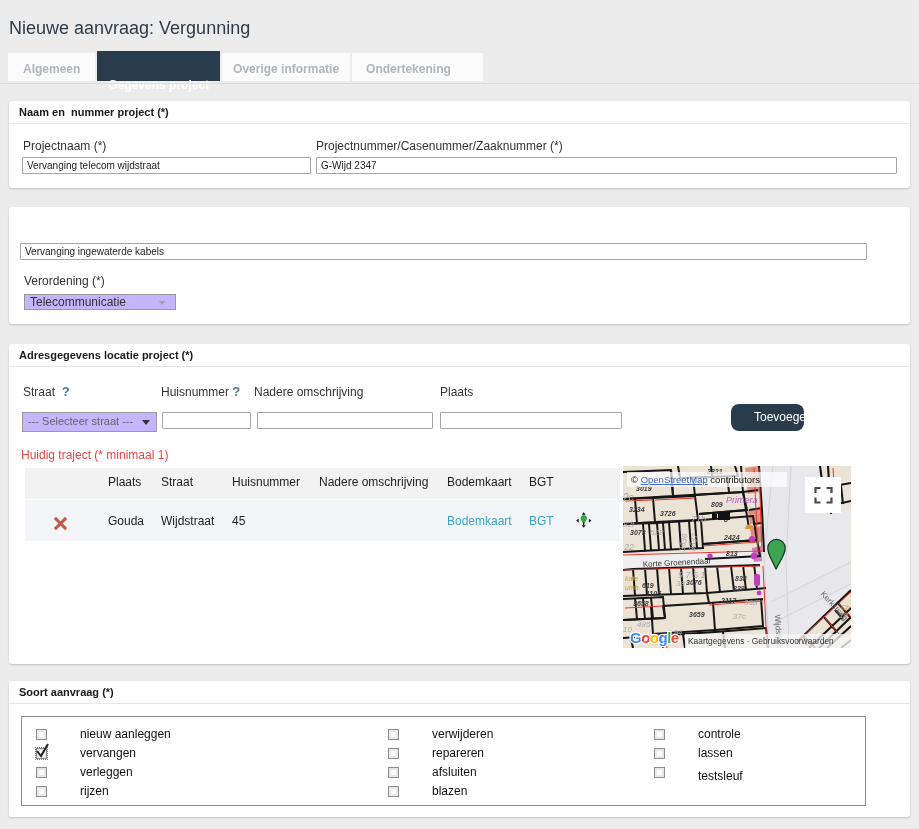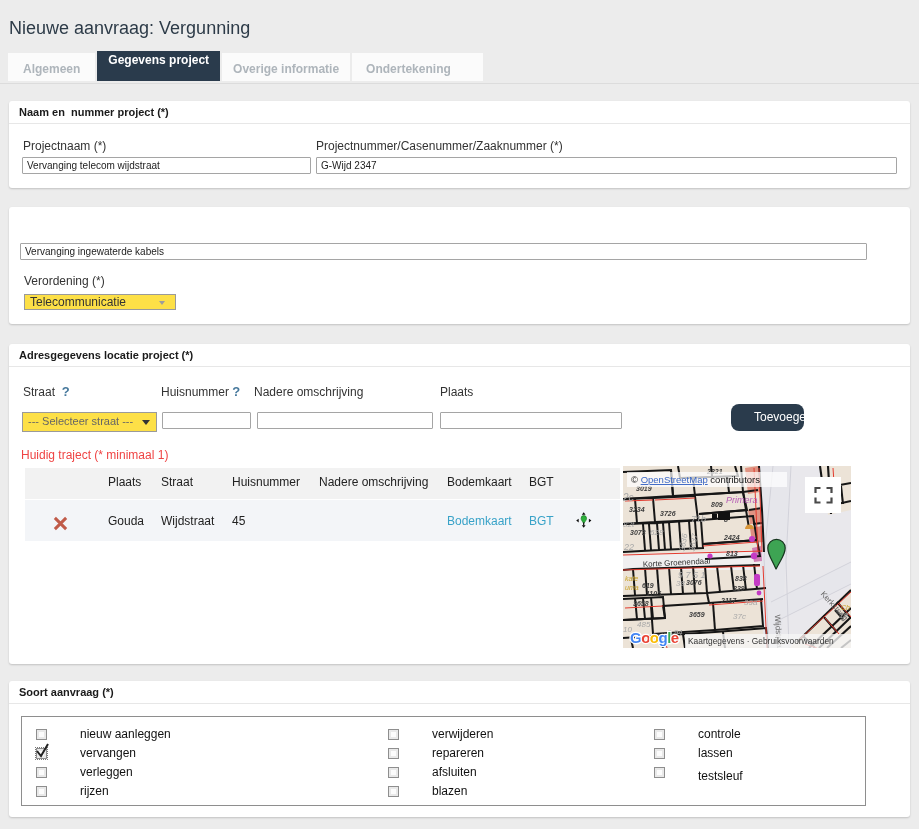--- a/index.html
+++ b/index.html
@@ -1,31 +1,31 @@
 <!DOCTYPE html>
 <html><head>
 <meta charset="utf-8">
 <style>
 * { margin:0; padding:0; box-sizing:border-box; }
 html,body { width:919px; height:829px; background:#ececec; font-family:"Liberation Sans", sans-serif; position:relative; overflow:hidden; }
 h1 { position:absolute; left:9px; top:18px; font-size:18px; font-weight:normal; color:#2d3b48; letter-spacing:0; }
 .tabs { position:absolute; left:8px; top:51px; height:30px; }
 .tabs:after { content:""; position:absolute; left:-8px; top:32px; width:919px; height:1px; background:#dcdcdc; }
 .tab { display:inline-block; vertical-align:top; background:#fbfbfb; color:#aeb5bb; font-size:12px; font-weight:bold; padding:9px 15px 0 15px; margin-right:2px; height:28px; margin-top:2px; }
-.tab.active { background:#2a3b4c; color:#fff; height:30px; margin-top:0; padding-top:2px; }
+.tab.active { background:#2a3b4c; color:#fff; height:30px; margin-top:0; padding-top:27px; }
 .sec { position:absolute; left:9px; width:901px; background:#fff; border-radius:3px; box-shadow:0 1px 2px rgba(0,0,0,0.18); }
 .sech { height:23px; line-height:23px; padding-left:10px; font-size:11px; font-weight:bold; color:#1a1a1a; border-bottom:1px solid #e7e7e7; }
 .lbl { position:absolute; font-size:12px; line-height:15px; color:#333; white-space:nowrap; }
 .inp { position:absolute; border:1px solid #a5a5a5; background:#fff; font-size:10px; color:#222; padding:0 4px; line-height:15px; height:17px; border-radius:1px; }
 .qm { color:#46789c; font-weight:bold; font-size:13px; line-height:0; }
 #sec1 { top:101px; height:87px; }
 #sec2 { top:207px; height:117px; }
 #sec3 { top:344px; height:320px; }
 #sec4 { top:681px; height:136px; }
-.sel { position:absolute; border:1px solid #9a9a9a; background:#fde047; font-size:11px; color:#444; }
+.sel { position:absolute; border:1px solid #9a9a9a; background:#c4b5fd; font-size:11px; color:#444; }
 .selarrow { position:absolute; right:6px; top:7px; width:0; height:0; border-left:4px solid transparent; border-right:4px solid transparent; border-top:5px solid #333; }
 .btn { position:absolute; background:#2a3b4c; color:#fff; font-size:12px; text-align:center; border-radius:8px; }
 .tblhead { position:absolute; background:#f2f2f2; }
 .tblrow { position:absolute; background:#f3f5f8; }
 .th { position:absolute; font-size:12px; color:#222; font-weight:normal; white-space:nowrap; }
 .td { position:absolute; font-size:12px; color:#222; white-space:nowrap; }
 .link { color:#38a2c8; }
 .cb { position:absolute; width:11px; height:11px; border:1px solid #8e8e8e; background:#fcfcfc; box-shadow:inset 0 0 0 2px #e9e9e9; }
 .cblbl { position:absolute; font-size:12px; color:#111; white-space:nowrap;padding-left:28px; }
 </style>

